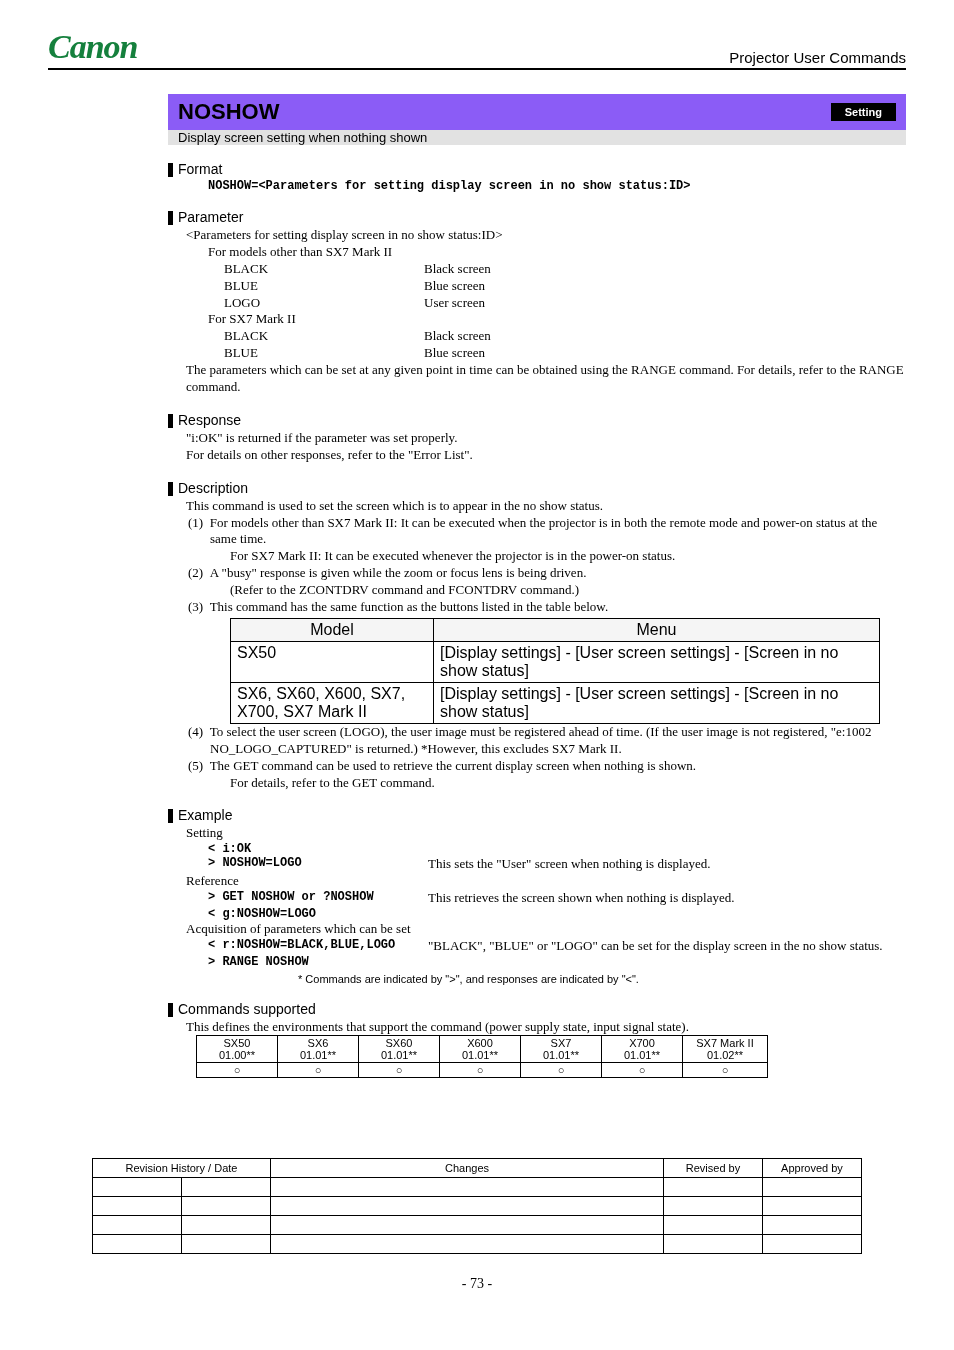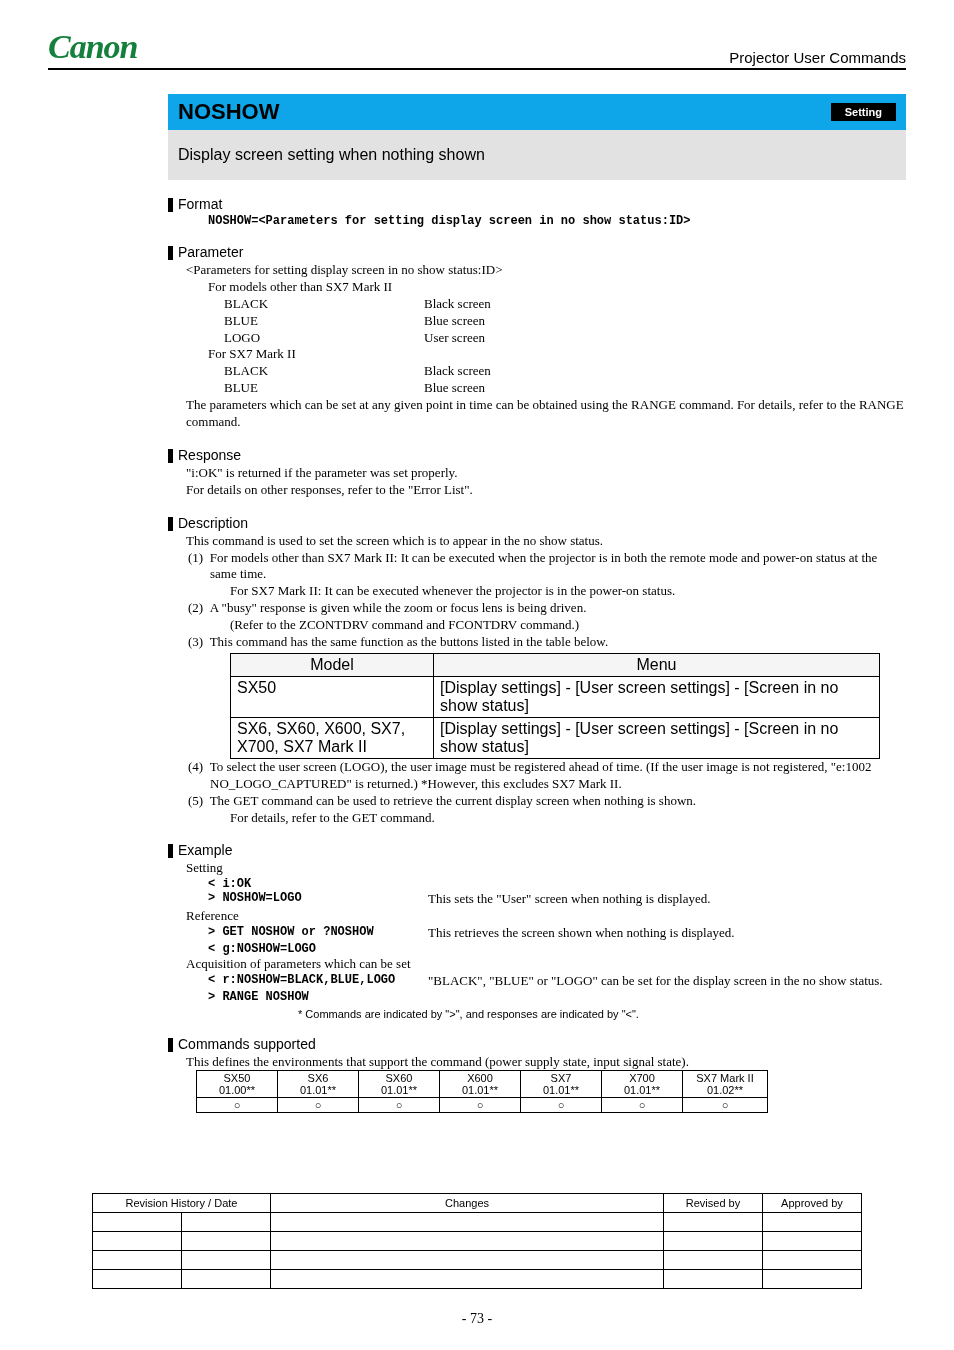--- a/index.html
+++ b/index.html
@@ -1,23 +1,23 @@
 <!DOCTYPE html>
 <html><head>
 <meta charset="utf-8">
 <style>
   body { margin:0; font-family:Arial,Helvetica,sans-serif; font-size:11.5px; color:#000; background:#fff; }
   .page { width:954px; margin:0 auto; padding:28px 48px 20px 48px; box-sizing:border-box; }
   .top-rule { border-bottom:2px solid #000; margin-bottom:4px; display:flex; justify-content:space-between; align-items:flex-end; padding-bottom:2px; }
   .logo { font-family:Georgia,serif; font-weight:bold; font-style:italic; font-size:34px; letter-spacing:-1px; color:#15803d; }
   .header-right { font-size:15px; font-weight:normal; }
-  .cmd-bar { background:#0ea5e9; margin:24px 0 0 120px; padding:5px 10px; display:flex; justify-content:space-between; align-items:center; }
+  .cmd-bar { background:#8b5cf6; margin:24px 0 0 120px; padding:5px 10px; display:flex; justify-content:space-between; align-items:center; }
   .cmd-name { font-weight:bold; font-size:22px; }
   .setting-badge { background:#000; color:#fff; font-size:11px; font-weight:bold; padding:3px 14px; }
-  .desc-bar { background:#e2e2e2; margin:0 0 0 120px; padding:16px 10px; font-size:16px; }
+  .desc-bar { background:#e2e2e2; margin:0 0 0 120px; padding:0 10px; font-size:13px; }
   .content { margin-left:120px; }
   .sect-title { font-size:14px; font-weight:normal; margin:16px 0 2px 0; position:relative; padding-left:10px; }
   .sect-title:before { content:""; position:absolute; left:0; top:2px; width:5px; height:14px; background:#000; }
   .mono { font-family:"Courier New",monospace; font-weight:bold; font-size:12px; }
   .indent1 { margin-left:18px; }
   .indent2 { margin-left:40px; }
   .indent2b { margin-left:56px; }
   .serif { font-family:"Times New Roman",serif; font-size:13px; line-height:1.3; }
   .param-row { display:flex; }
   .param-key { width:200px; }

